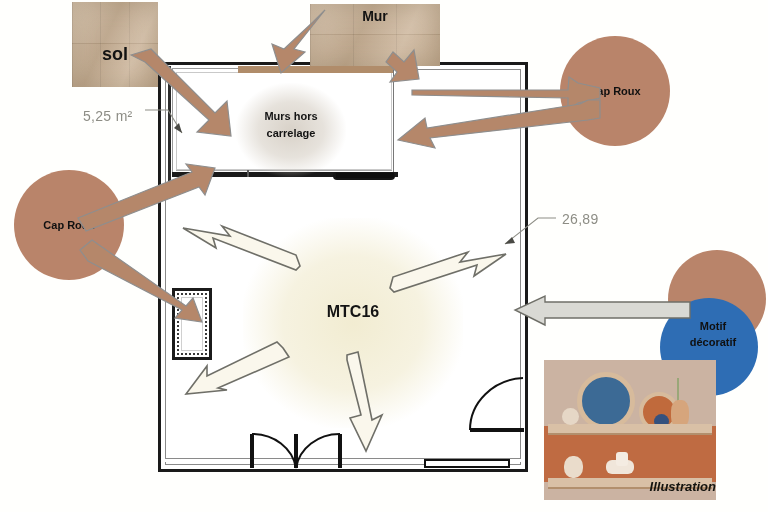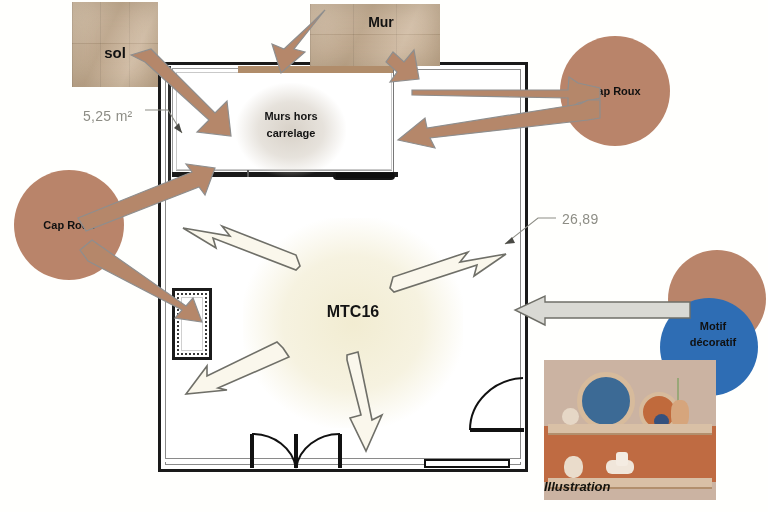--- a/index.html
+++ b/index.html
@@ -142,21 +142,21 @@
   .illu-cbig{position:absolute;left:33px;top:12px;width:58px;height:58px;border-radius:50%;background:#3c6a95;border:5px solid #d7bb9c;box-sizing:border-box;}
   .illu-csm{position:absolute;left:95px;top:32px;width:40px;height:40px;border-radius:50%;background:#c06a3c;border:4px solid #d7bb9c;box-sizing:border-box;}
   .illu-v1{position:absolute;left:18px;top:48px;width:17px;height:17px;border-radius:50%;background:#e6d7c6;}
   .illu-v3{position:absolute;left:20px;top:96px;width:19px;height:22px;border-radius:45%;background:#eadccb;}
   .illu-v4{position:absolute;left:62px;top:100px;width:28px;height:14px;border-radius:6px;background:#f0e6da;}
   .illu-v5{position:absolute;left:72px;top:92px;width:12px;height:14px;border-radius:3px;background:#f4ece2;}
   .illu-v6{position:absolute;left:110px;top:54px;width:15px;height:15px;border-radius:50%;background:#35517e;}
   .illu-v7{position:absolute;left:127px;top:40px;width:18px;height:28px;border-radius:40%;background:#d6a57c;}
   .illu-plant{position:absolute;left:133px;top:18px;width:2px;height:44px;background:#9aa778;}
   .illu-cap{
-    position:absolute;left:0;bottom:6px;width:100%;text-align:left;
+    position:absolute;left:0;bottom:6px;width:100%;text-align:right;
     font-style:italic;font-weight:bold;font-size:13px;color:#14140f;
   }
 
   svg.overlay{position:absolute;left:0;top:0;width:768px;height:512px;pointer-events:none;}
 </style>
 </head>
 <body>
 
 <div id="stage">
 
@@ -188,25 +188,25 @@
   <div class="abs plan-label" style="left:236px;top:108px;width:110px;">
     <div>Murs hors</div>
     <div>carrelage</div>
   </div>
   <div class="abs plan-label" style="left:303px;top:303px;width:100px;font-size:16px;">MTC16</div>
 
   <div class="abs dim-text" style="left:83px;top:108px;">5,25 m²</div>
   <div class="abs dim-text" style="left:562px;top:211px;">26,89</div>
 
   <div class="abs swatch swatch-sol">
-    <div class="swatch-label" style="position:absolute;top:42px;font-size:15px;">sol</div>
+    <div class="swatch-label" style="position:absolute;top:42px;font-size:18px;">sol</div>
   </div>
 
   <div class="abs swatch swatch-mur">
-    <div class="swatch-label" style="position:absolute;top:10px;font-size:14px;margin-left:6px;">Mur</div>
+    <div class="swatch-label" style="position:absolute;top:4px;font-size:14px;">Mur</div>
   </div>
 
   <div class="abs circ circ-brown c-cap-tr">
     <span class="circ-label">Cap Roux</span>
   </div>
 
   <div class="abs circ circ-brown c-cap-l">
     <span class="circ-label">Cap Roux</span>
   </div>
 

